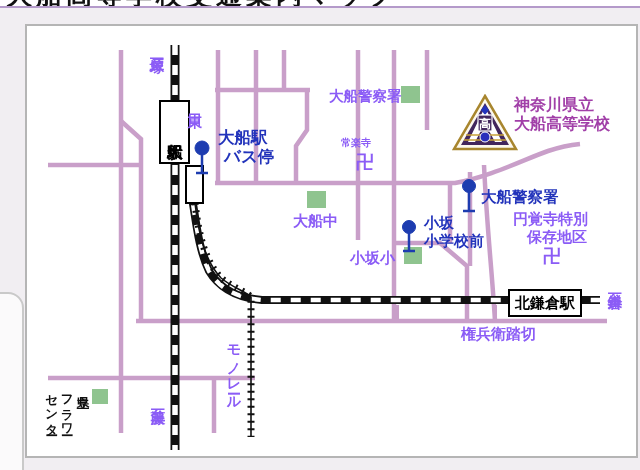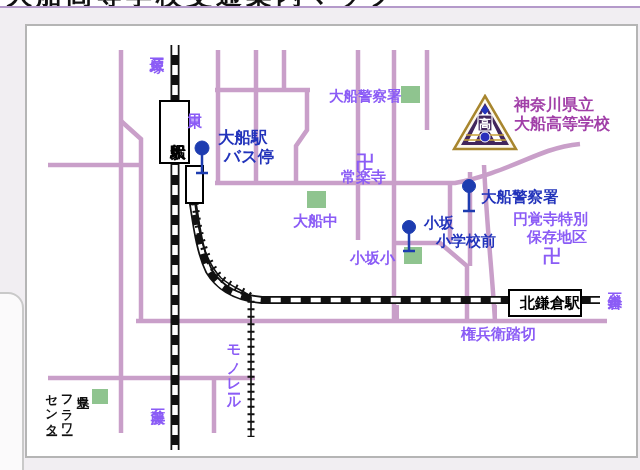--- a/index.html
+++ b/index.html
@@ -21,21 +21,21 @@
             border:2px solid #b5b5b5;}
 
   svg.map-lines{position:absolute;left:0;top:0;width:640px;height:470px;}
 
   .lbl{position:absolute;font-weight:bold;color:#8b5cf6;white-space:nowrap;line-height:1.1;}
   .v{writing-mode:vertical-rl;text-orientation:upright;letter-spacing:1px;}
   .blue{color:#2233bb;}
   .purple{color:#a13fa8;}
 
   .station-box{position:absolute;background:#fff;border:2.5px solid #000;display:flex;
-               align-items:center;justify-content:flex-end;font-weight:bold;color:#000;}
+               align-items:center;justify-content:center;font-weight:bold;color:#000;}
   .station-v{writing-mode:vertical-rl;text-orientation:upright;font-size:15.5px;letter-spacing:1px;}
 
   .flower{position:absolute;left:44px;top:386px;height:56px;writing-mode:vertical-rl;
           text-orientation:upright;font-size:12.5px;font-weight:bold;color:#111;line-height:1.25;}
   .flower span{display:block;}
 </style>
 </head>
 <body>
 
 <div class="screen">
@@ -139,27 +139,27 @@
   <div class="lbl v" style="left:148px;top:46px;font-size:14.5px;">至戸塚</div>
   <div class="lbl v" style="left:149px;top:397px;font-size:14.5px;">至藤沢</div>
   <div class="lbl v" style="left:606px;top:281px;font-size:14.5px;">至鎌倉</div>
 
   <div class="lbl v" style="left:186px;top:102px;font-size:14.5px;">東口</div>
 
   <div class="lbl blue" style="left:218px;top:129px;font-size:16.5px;">大船駅</div>
   <div class="lbl blue" style="left:224px;top:148px;font-size:16.5px;">バス停</div>
   <div class="lbl blue" style="left:481px;top:189px;font-size:15.5px;">大船警察署</div>
   <div class="lbl blue" style="left:424px;top:215px;font-size:15px;">小坂</div>
-  <div class="lbl blue" style="left:436px;top:233px;font-size:15px;">小学校前</div>
+  <div class="lbl blue" style="left:424px;top:233px;font-size:15px;">小学校前</div>
 
   <div class="lbl purple" style="left:514px;top:115px;font-size:16px;">大船高等学校</div>
   <div class="lbl purple" style="left:514px;top:96px;font-size:16px;">神奈川県立</div>
 
   <div class="lbl" style="left:329px;top:89px;font-size:14.5px;">大船警察署</div>
-  <div class="lbl" style="left:341px;top:137px;font-size:15px;margin-top:32px;">常楽寺</div>
+  <div class="lbl" style="left:341px;top:137px;font-size:10px;">常楽寺</div>
   <div class="lbl" style="left:356px;top:152px;font-size:18px;">卍</div>
   <div class="lbl" style="left:293px;top:213px;font-size:15px;">大船中</div>
   <div class="lbl" style="left:350px;top:250px;font-size:15px;text-align:center;">小坂小</div>
   <div class="lbl" style="left:513px;top:211px;font-size:15px;">円覚寺特別</div>
   <div class="lbl" style="left:527px;top:229px;font-size:15px;">保存地区</div>
   <div class="lbl" style="left:543px;top:246px;font-size:18px;">卍</div>
   <div class="lbl" style="left:428px;top:326px;font-size:15px;margin-left:33px;">権兵衛踏切</div>
 
   <div class="lbl v" style="left:226px;top:335px;font-size:14px;">モノレール</div>
 

